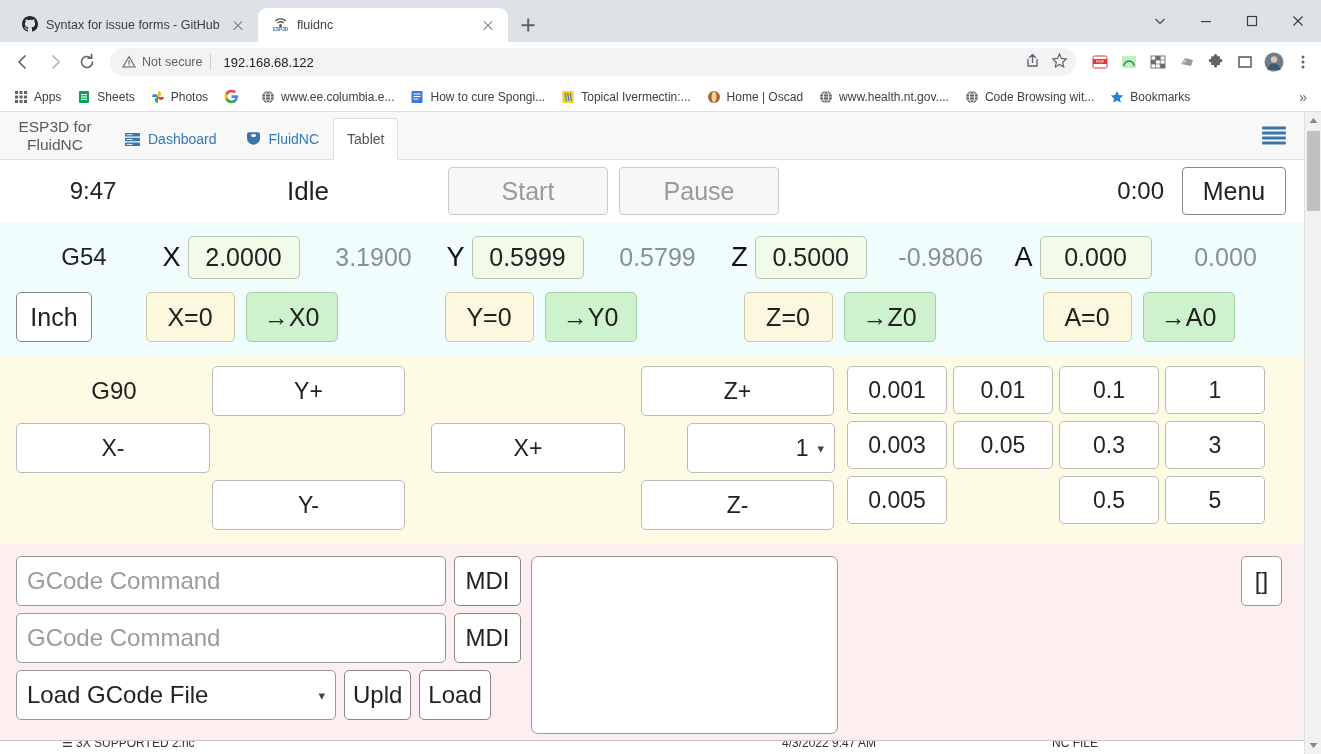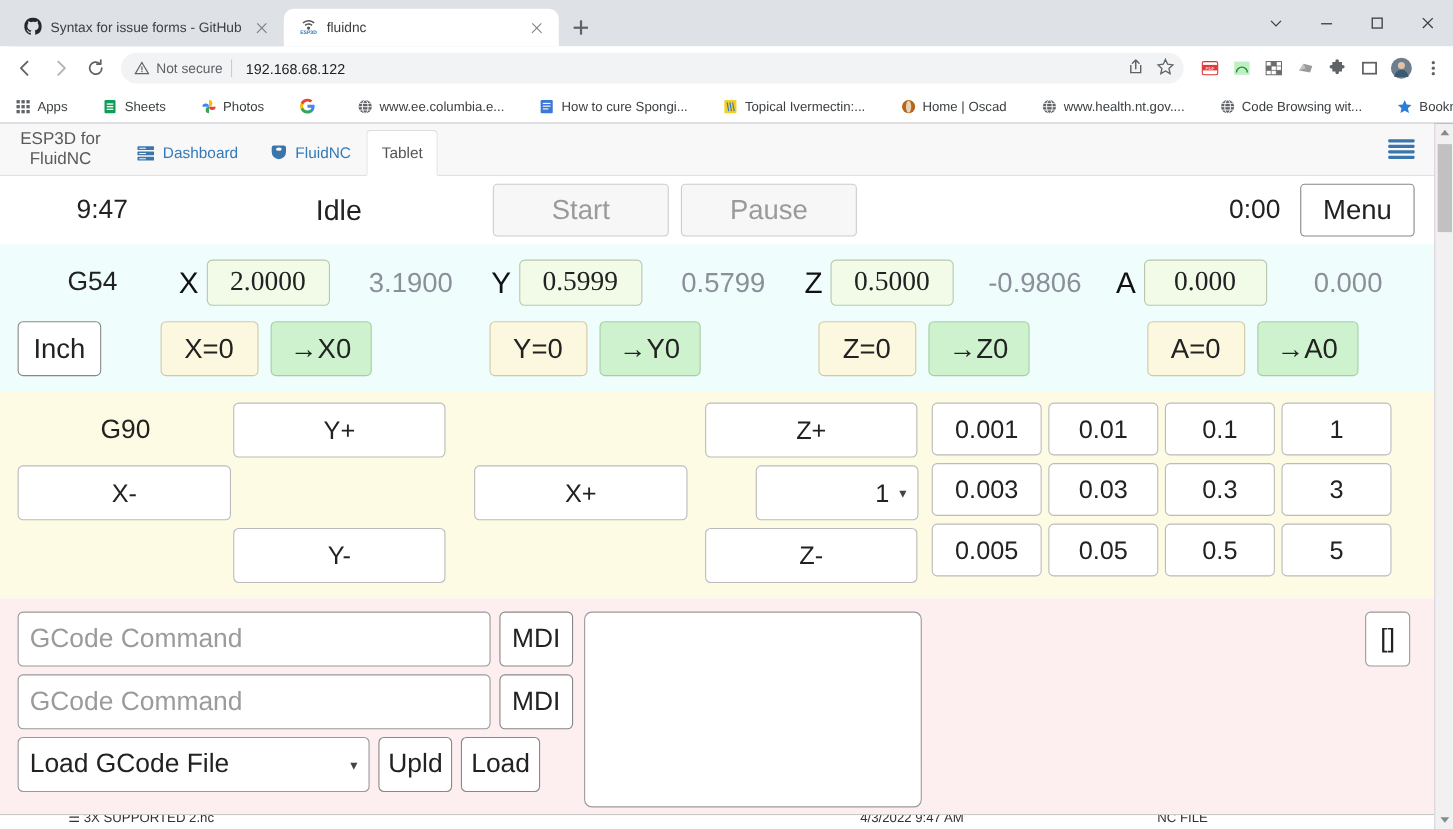--- a/index.html
+++ b/index.html
@@ -55,21 +55,21 @@
   }
   .notsecure { display: flex; align-items: center; gap: 6px; color: #5f6368; font-size: 12.5px; }
   .vdiv { width: 1px; height: 16px; background: #c8ccd0; margin: 0 6px 0 2px; }
   .url { font-size: 13px; color: #202124; }
   .omni-right { margin-left: auto; display: flex; align-items: center; gap: 10px; padding-right: 2px; }
   .tb-icons { display: flex; align-items: center; gap: 9px; padding-left: 6px; }
   .tbi { width: 20px; height: 20px; display: flex; align-items: center; justify-content: center; }
 
   .bookmarks {
     height: 30px; background: #ffffff; display: flex; align-items: center;
-    gap: 16px; padding: 0 6px; font-size: 12px; color: #3c4043; flex: none;
+    gap: 0px; padding: 0 6px; font-size: 12px; color: #3c4043; flex: none;
     border-bottom: 1px solid #dadce0;
   }
   .bm { display: flex; align-items: center; gap: 6px; padding: 3px 8px; white-space: nowrap; }
   .bm-label { font-size: 12px; color: #3c4043; }
   .bm-chev { margin-left: auto; padding: 0 8px; color: #5f6368; font-size: 14px; }
 
   
   #viewport { flex: 1; display: flex; background: #a21caf; position: relative; overflow: hidden; }
   #page { flex: 1; overflow: hidden; position: relative; background: #ffffff; }
 
@@ -119,21 +119,21 @@
   }
 
   
   .dro { background: #effdfd; padding: 8px 16px 14px 16px; }
   .dro-row1 { display: flex; align-items: center; height: 54px; }
   .wcs { font-size: 24px; color: #222; width: 136px; text-align: center; }
   .axgroup { display: flex; align-items: center; flex: 1; justify-content: center; }
   .axlabel { font-size: 27px; color: #111; margin-right: 7px; }
   .axval {
     background: #f1fbe8; border: 1px solid #b9c6ae; border-radius: 5px;
-    font-size: 25px; color: #222; padding: 6px 14px; min-width: 112px; text-align: center; font-family: Liberation Serif, serif;
+    font-size: 25px; color: #222; padding: 6px 14px; min-width: 112px; text-align: center;
   }
   .axval.small { min-width: 112px; }
   .axwork { font-size: 25px; color: #8a8f99; margin-left: 22px; min-width: 104px; text-align: center; }
 
   .dro-row2 { display: flex; align-items: center; margin-top: 8px; height: 50px; }
   .btn-units {
     width: 76px; height: 50px; border: 1px solid #888; background: #fff; border-radius: 5px;
     font-size: 25px; color: #222; display: flex; align-items: center; justify-content: center;
   }
   .zerogroup { display: flex; align-items: flex-end; gap: 11px; }
@@ -616,21 +616,20 @@
           </div>
 
           <div class="distgrid">
             <div class="distcol">
               <div class="btn-dist">0.001</div>
               <div class="btn-dist">0.003</div>
               <div class="btn-dist">0.005</div>
             </div>
             <div class="distcol">
               <div class="btn-dist">0.01</div>
-              <div class="btn-dist">0.03</div>
               <div class="btn-dist">0.05</div>
             </div>
             <div class="distcol">
               <div class="btn-dist">0.1</div>
               <div class="btn-dist">0.3</div>
               <div class="btn-dist">0.5</div>
             </div>
             <div class="distcol">
               <div class="btn-dist">1</div>
               <div class="btn-dist">3</div>

